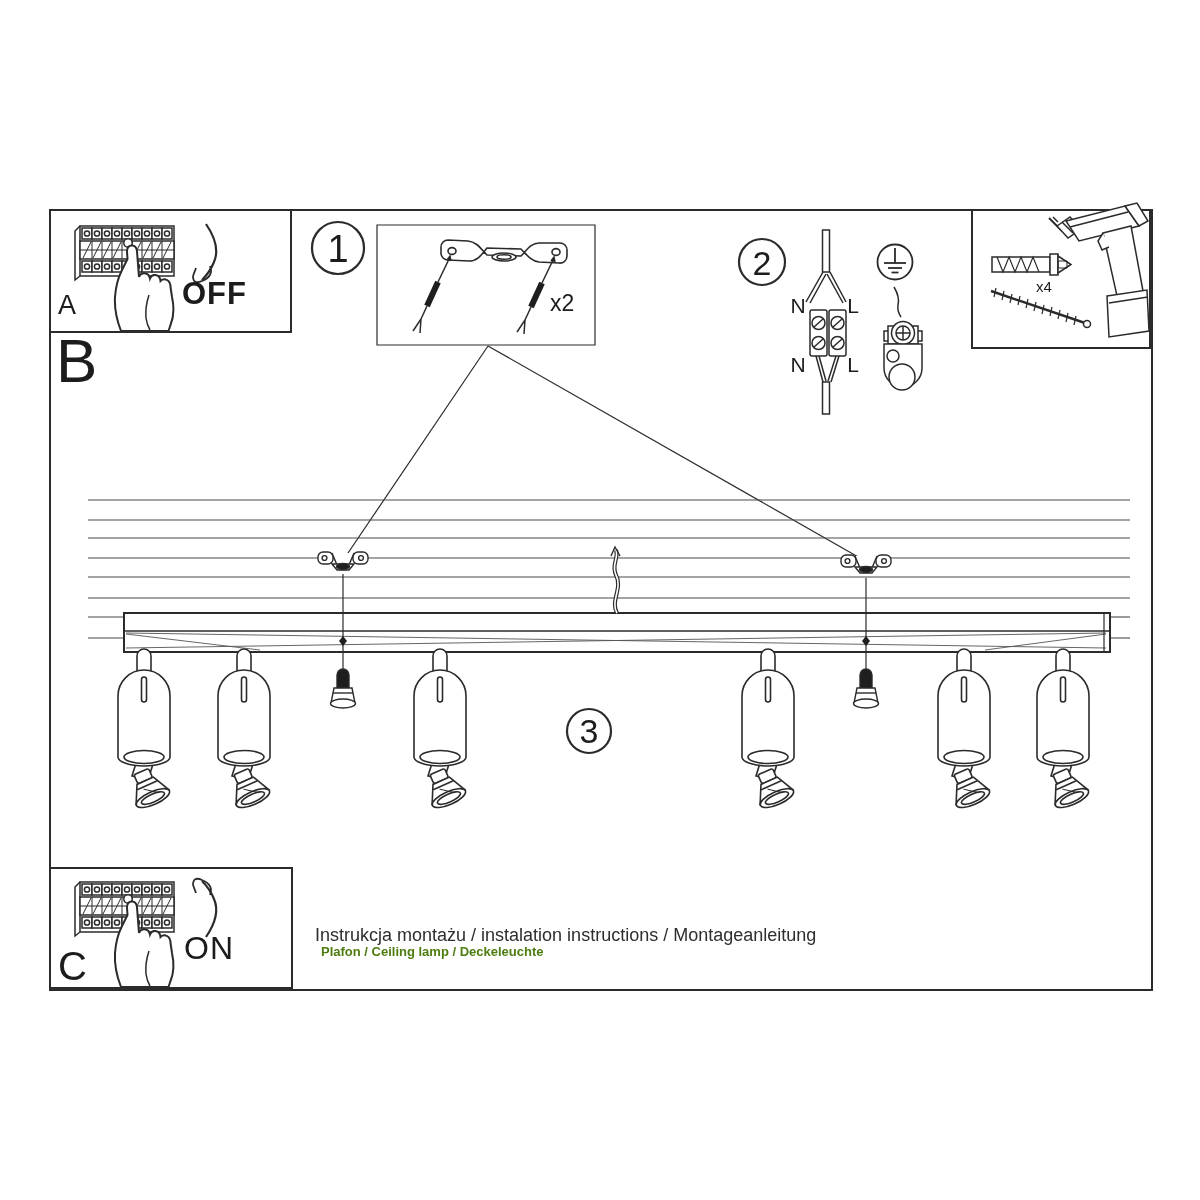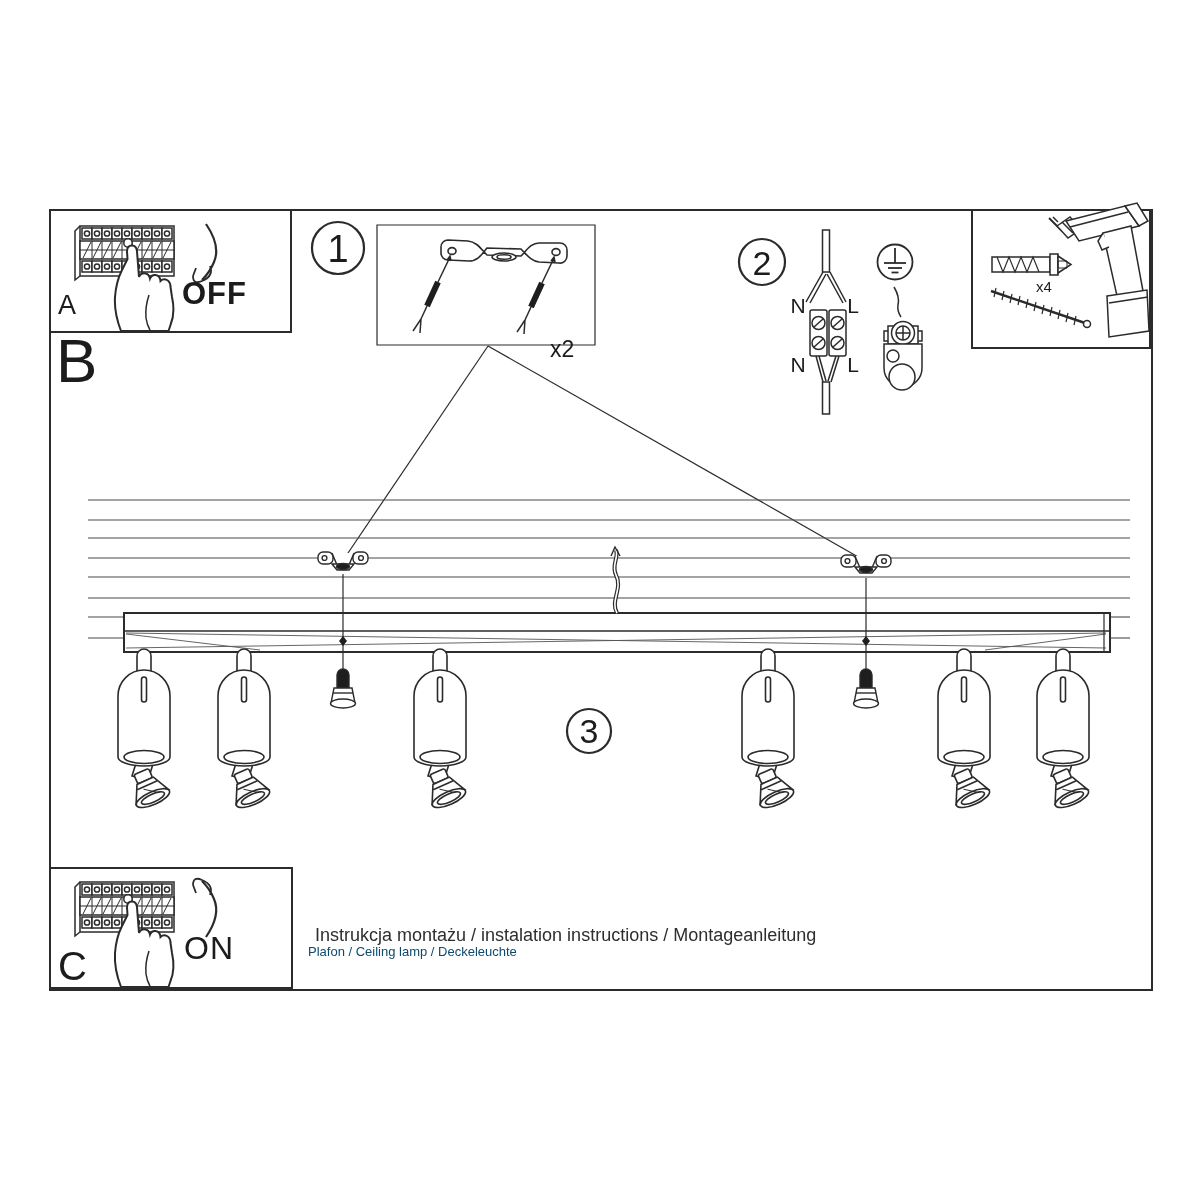--- a/index.html
+++ b/index.html
@@ -7,24 +7,24 @@
        font-family:"Liberation Sans",sans-serif;color:#1c1c1c;}
   .stage{position:absolute;left:0;top:0;width:1200px;height:1200px;}
   svg{position:absolute;left:0;top:0;}
   svg *{vector-effect:non-scaling-stroke;}
   .txt{position:absolute;white-space:pre;color:#1c1c1c;line-height:1;}
   .lbl-a{left:58px;top:292px;font-size:27px;}
   .lbl-off{left:182px;top:278px;font-size:31px;letter-spacing:1px;font-weight:bold;}
   .lbl-b{left:56px;top:330px;font-size:62px;}
   .lbl-c{left:58px;top:946px;font-size:40px;}
   .lbl-on{left:184px;top:932px;font-size:32px;letter-spacing:1px;text-align:right;}
-  .lbl-x2{left:550px;top:292px;font-size:23px;margin-top:46px;}
+  .lbl-x2{left:550px;top:292px;font-size:23px;}
   .lbl-x4{left:1036px;top:279px;font-size:15px;}
   .footer1{left:315px;top:926px;font-size:18px;color:#2e2e2e;}
-  .footer2{left:308px;top:945px;font-size:13px;color:#0c4a6e;}
+  .footer2{left:321px;top:945px;font-size:13px;color:#4d7c0f;font-weight:bold;}
   text{font-family:"Liberation Sans",sans-serif;fill:#1c1c1c;}
   .num{font-size:38px;}
   .num3{font-size:34px;}
   .nl{font-size:21px;}
 </style>
 </head>
 <body>
 
 <div class="stage">
 

